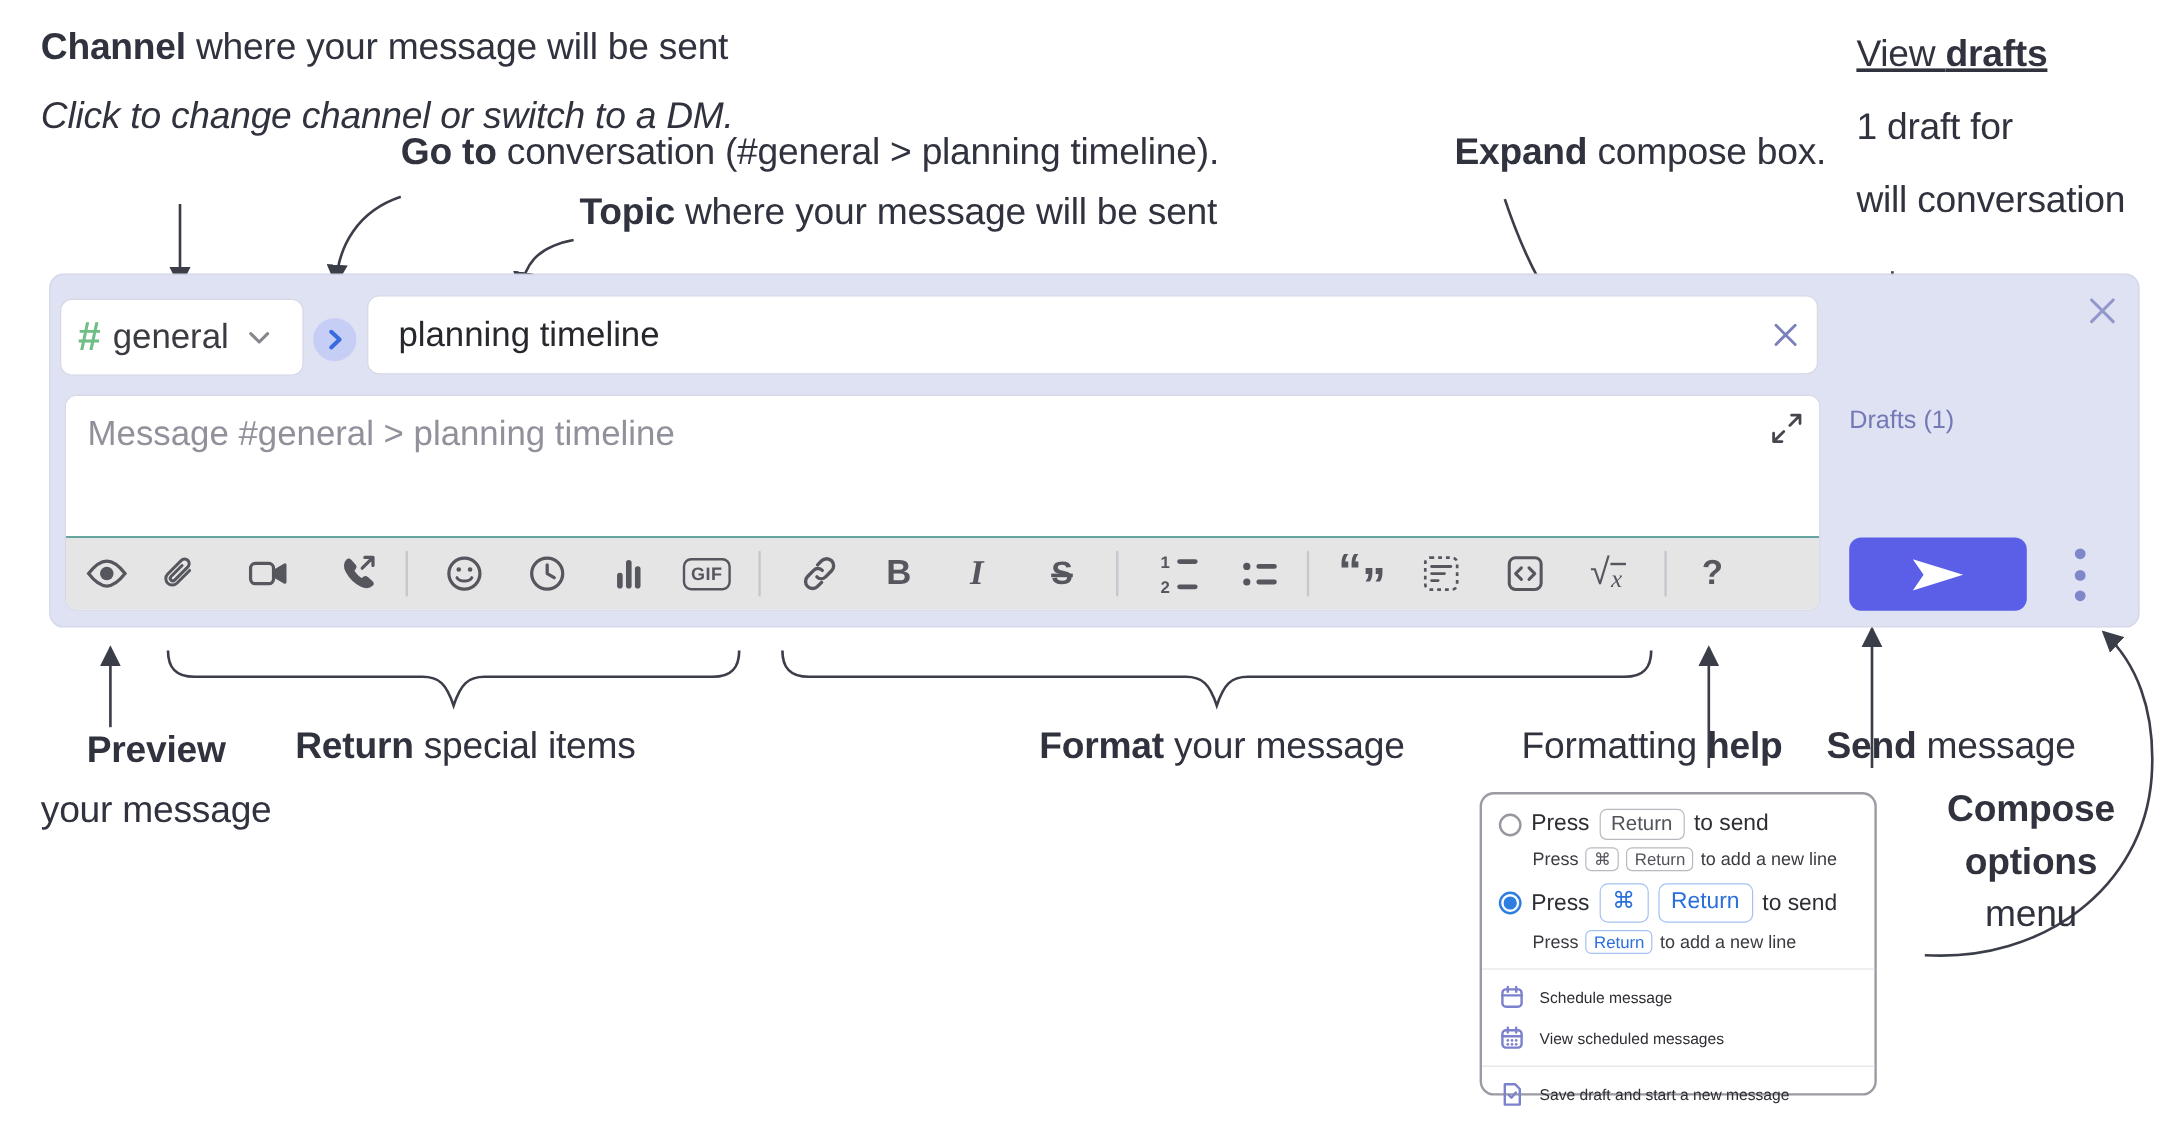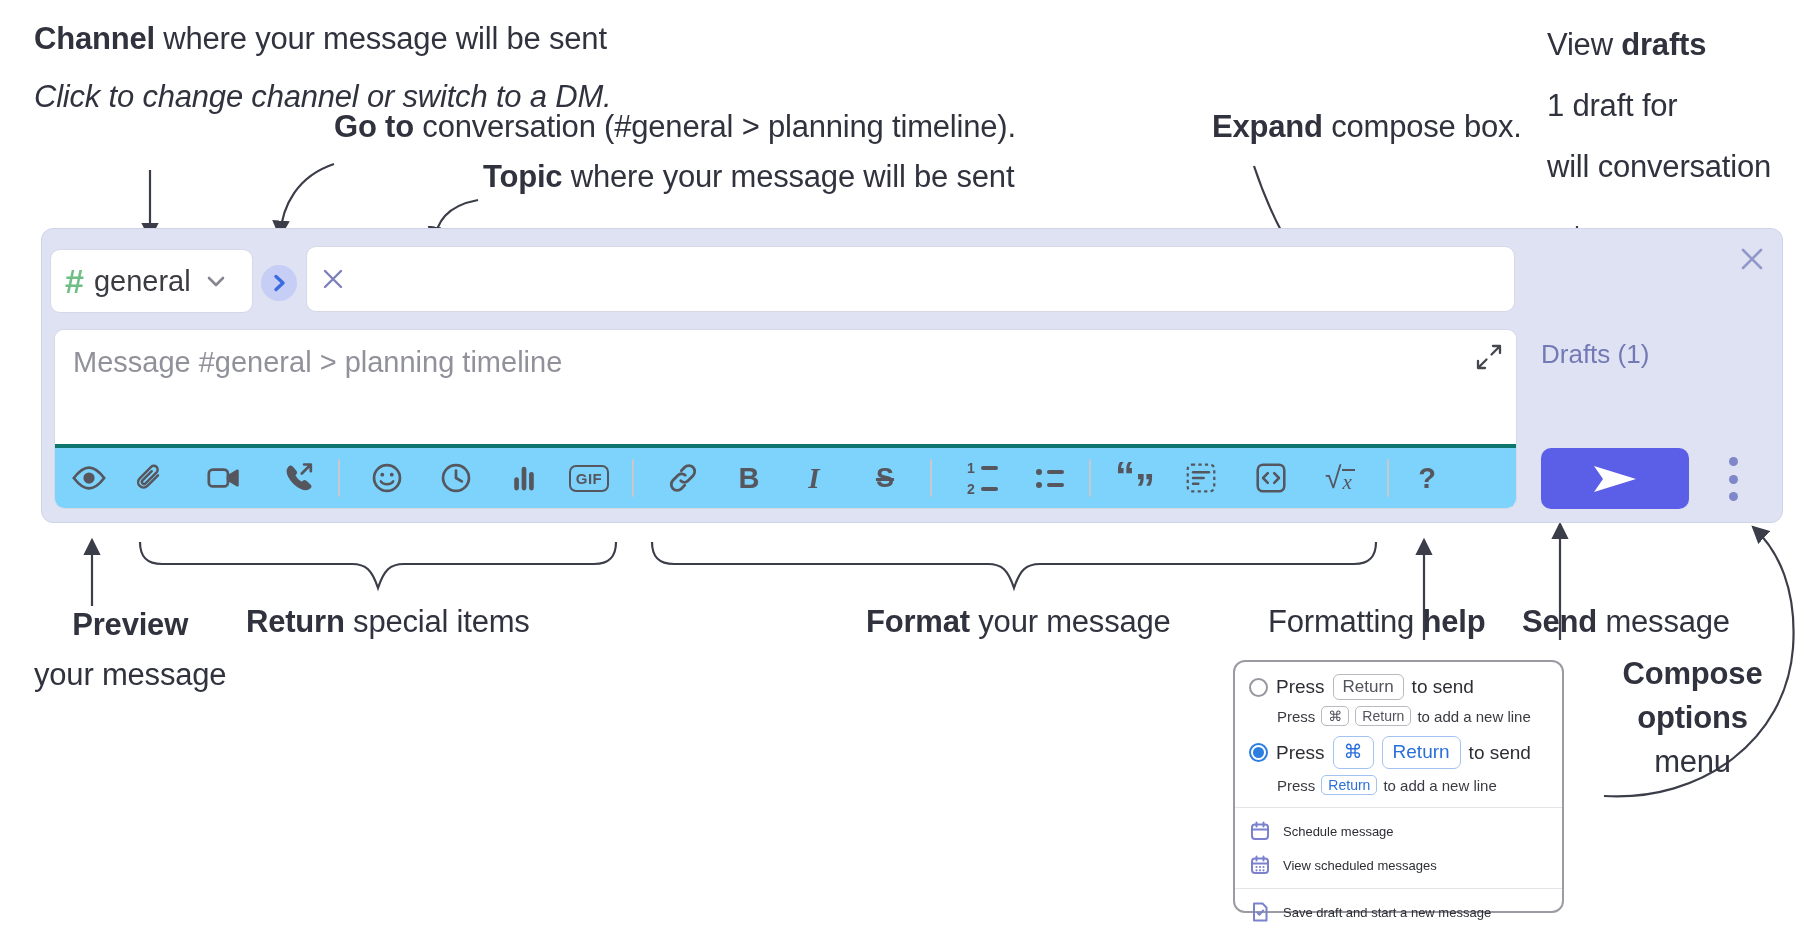--- a/index.html
+++ b/index.html
@@ -29,21 +29,21 @@
 
   .msg-container{position:absolute;left:12px;top:100px;width:1463px;height:180px;
                  background:#fff;border:1px solid #d6d8e6;border-radius:10px;box-sizing:border-box;
                  display:flex;flex-direction:column;overflow:hidden;}
   .msg-area{position:relative;flex:1;}
   .msg-textarea{width:100%;height:100%;border:none;outline:none;resize:none;box-sizing:border-box;
                 padding:16px 50px 0 18px;font-size:29px;font-family:"Liberation Sans",sans-serif;color:#27282e;}
   .msg-textarea::placeholder{color:#90919b;}
   .expand-btn{position:absolute;right:12px;top:12px;width:30px;height:30px;}
 
-  .toolbar{position:relative;height:60px;background:#7dd3fc;border-top:4px solid #0f766e;}
+  .toolbar{position:relative;height:60px;background:#e5e5e5;border-top:1px solid #0f766e;}
   .tbtn{position:absolute;top:6px;width:48px;height:48px;display:flex;align-items:center;justify-content:center;
         background:transparent;border:none;padding:0;cursor:pointer;color:#55565e;}
   .tdiv{position:absolute;top:11px;width:2px;height:38px;background:#c7c7ce;border-radius:1px;}
   .glyph-b{font-size:29px;font-weight:800;color:#55565e;}
   .glyph-i{font-size:29px;font-style:italic;font-family:"Liberation Serif",serif;font-weight:600;color:#55565e;}
   .glyph-s{font-size:27px;font-weight:600;text-decoration:line-through;text-decoration-thickness:2.5px;color:#55565e;}
   .glyph-q{position:relative;width:40px;height:40px;color:#55565e;}
   .glyph-q .q1{position:absolute;left:0;top:-4px;font-size:40px;font-weight:700;}
   .glyph-q .q2{position:absolute;right:0;top:8px;font-size:40px;font-weight:700;}
   .gif-box{border:2.4px solid #55565e;border-radius:7px;font-size:15px;font-weight:700;letter-spacing:0.5px;
@@ -52,21 +52,21 @@
   .list-ic{display:flex;flex-direction:column;gap:7px;}
   .list-row{display:flex;align-items:center;gap:5px;}
   .list-num{font-size:14px;font-weight:700;color:#55565e;width:9px;line-height:1;}
   .list-dot{width:6px;height:6px;border-radius:50%;background:#55565e;}
   .list-bar{width:17px;height:4px;border-radius:2px;background:#55565e;}
   .math-ic{display:flex;align-items:flex-end;color:#55565e;}
   .math-sqrt{font-size:30px;line-height:1;}
   .math-x{font-family:"Liberation Serif",serif;font-style:italic;font-size:21px;border-top:2.5px solid #55565e;
           padding:1px 3px 0 1px;line-height:1;}
 
-  .drafts-link{position:absolute;left:1499px;top:110px;font-size:26px;color:#7379b5;cursor:pointer;white-space:nowrap;}
+  .drafts-link{position:absolute;left:1499px;top:110px;font-size:21px;color:#7379b5;cursor:pointer;white-space:nowrap;}
   .send-btn{position:absolute;left:1499px;top:219px;width:148px;height:61px;border:none;border-radius:10px;
             background:#5b5fe7;display:flex;align-items:center;justify-content:center;cursor:pointer;}
   .kebab{position:absolute;left:1676px;top:228px;width:30px;height:44px;display:flex;flex-direction:column;
          align-items:center;justify-content:space-between;background:transparent;border:none;cursor:pointer;padding:0;}
   .kebab i{width:9px;height:9px;border-radius:50%;background:#8086ca;}
   .close-x{position:absolute;left:1696px;top:16px;width:28px;height:28px;}
 
   
   .lbl{position:absolute;font-size:31px;color:#30323e;letter-spacing:-0.2px;white-space:nowrap;text-align:center;}
   .lbl b{font-weight:700;}
@@ -120,21 +120,21 @@
   <div class="ann" style="left:334px;top:98px;">
     <b>Go to</b><span> conversation (#general &gt; planning timeline).</span>
   </div>
   <div class="ann" style="left:483px;top:148px;">
     <b>Topic</b><span> where your message will be sent</span>
   </div>
   <div class="ann" style="left:1212px;top:98px;">
     <b>Expand</b><span> compose box.</span>
   </div>
   <div class="ann it" style="left:1547px;top:14px;line-height:61px;">
-    <div style="font-style:normal;"><span>View </span><b>drafts</b></div>
+    <div style="font-style:normal;text-decoration:underline;"><span>View </span><b>drafts</b></div>
     <div>1 draft for</div>
     <div>will conversation</div>
   </div>
 
   <div class="compose">
 
     <button class="iconbtn close-x" title="">
       <svg width="28" height="28" viewBox="0 0 28 28">
         <path d="M5,5 L23,23 M23,5 L5,23" stroke="#9298ca" stroke-width="2.6" stroke-linecap="round" fill="none"></path>
       </svg>
@@ -148,20 +148,21 @@
       </svg>
     </div>
 
     <button class="goto-btn">
       <svg width="20" height="20" viewBox="0 0 20 20">
         <path d="M7,3.5 L14,10 L7,16.5" stroke="#3a6be0" stroke-width="3.4" fill="none" stroke-linecap="round" stroke-linejoin="round"></path>
       </svg>
     </button>
 
     <div class="field topic-wrap">
+      <input class="topic-input" type="text" value="planning timeline" style="">
       <button class="iconbtn" style="width:52px;height:100%;">
         <svg width="22" height="22" viewBox="0 0 22 22">
           <path d="M3,3 L19,19 M19,3 L3,19" stroke="#7c81b9" stroke-width="2.4" stroke-linecap="round" fill="none"></path>
         </svg>
       </button>
     </div>
 
     <div class="msg-container">
       <div class="msg-area">
         <textarea class="msg-textarea" placeholder="Message #general &gt; planning timeline" style=""></textarea>

